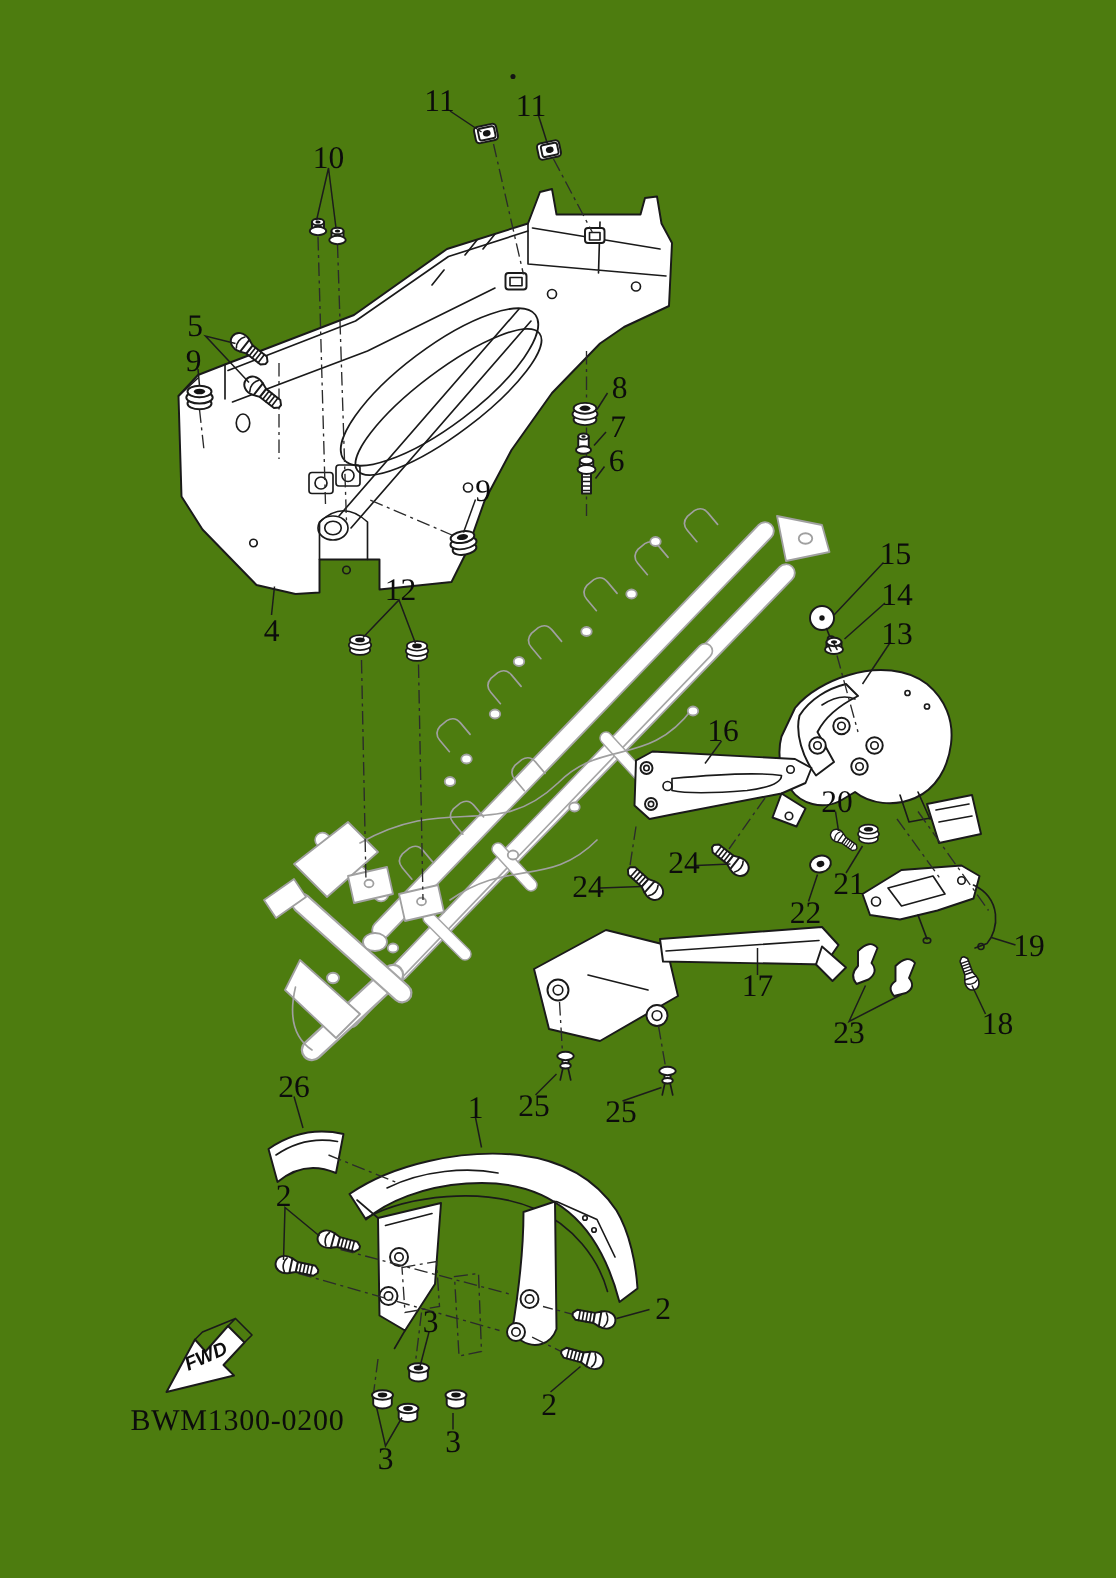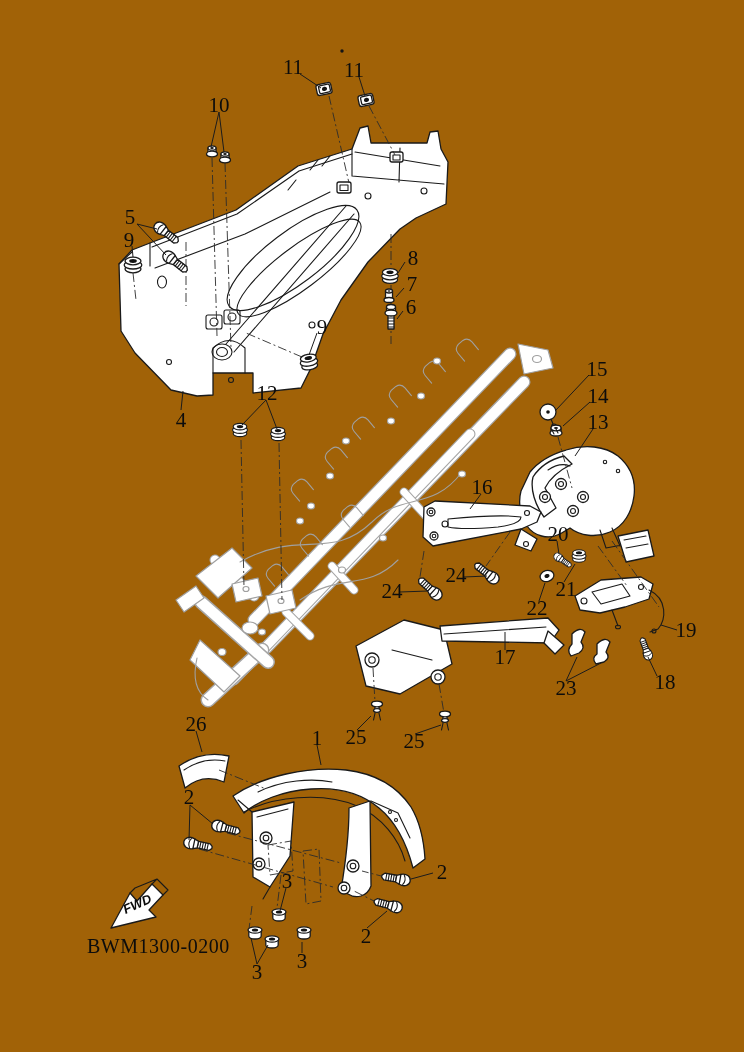--- a/index.html
+++ b/index.html
@@ -1,16 +1,16 @@
 <!DOCTYPE html>
 <html><head>
 <meta charset="utf-8">
 <style>
   html,body{margin:0;padding:0;background:#fff;}
-  .page{position:relative;width:744px;height:1052px;background:#a16207;overflow:hidden;
+  .page{position:relative;width:744px;height:1052px;background:#4d7c0f;overflow:hidden;
         font-family:"Liberation Serif",serif;}
   svg{position:absolute;left:0;top:0;}
   .p    {fill:#ffffff;stroke:#1a1a1a;stroke-width:1.3;stroke-linejoin:round;}
   .s    {fill:none;stroke:#1a1a1a;stroke-width:1.1;stroke-linejoin:round;stroke-linecap:round;}
   .dk   {fill:#141414;stroke:none;}
   .gray {fill:#ffffff;stroke:#a0a0a0;stroke-width:1.2;stroke-linejoin:round;}
   .grayln{fill:none;stroke:#a0a0a0;stroke-width:1.1;stroke-linecap:round;}
   .tube-o{fill:none;stroke:#a6a6a6;stroke-linecap:round;}
   .tube-i{fill:none;stroke:#ffffff;stroke-linecap:round;}
   .lead {stroke:#1c1c1c;stroke-width:1;fill:none;}

